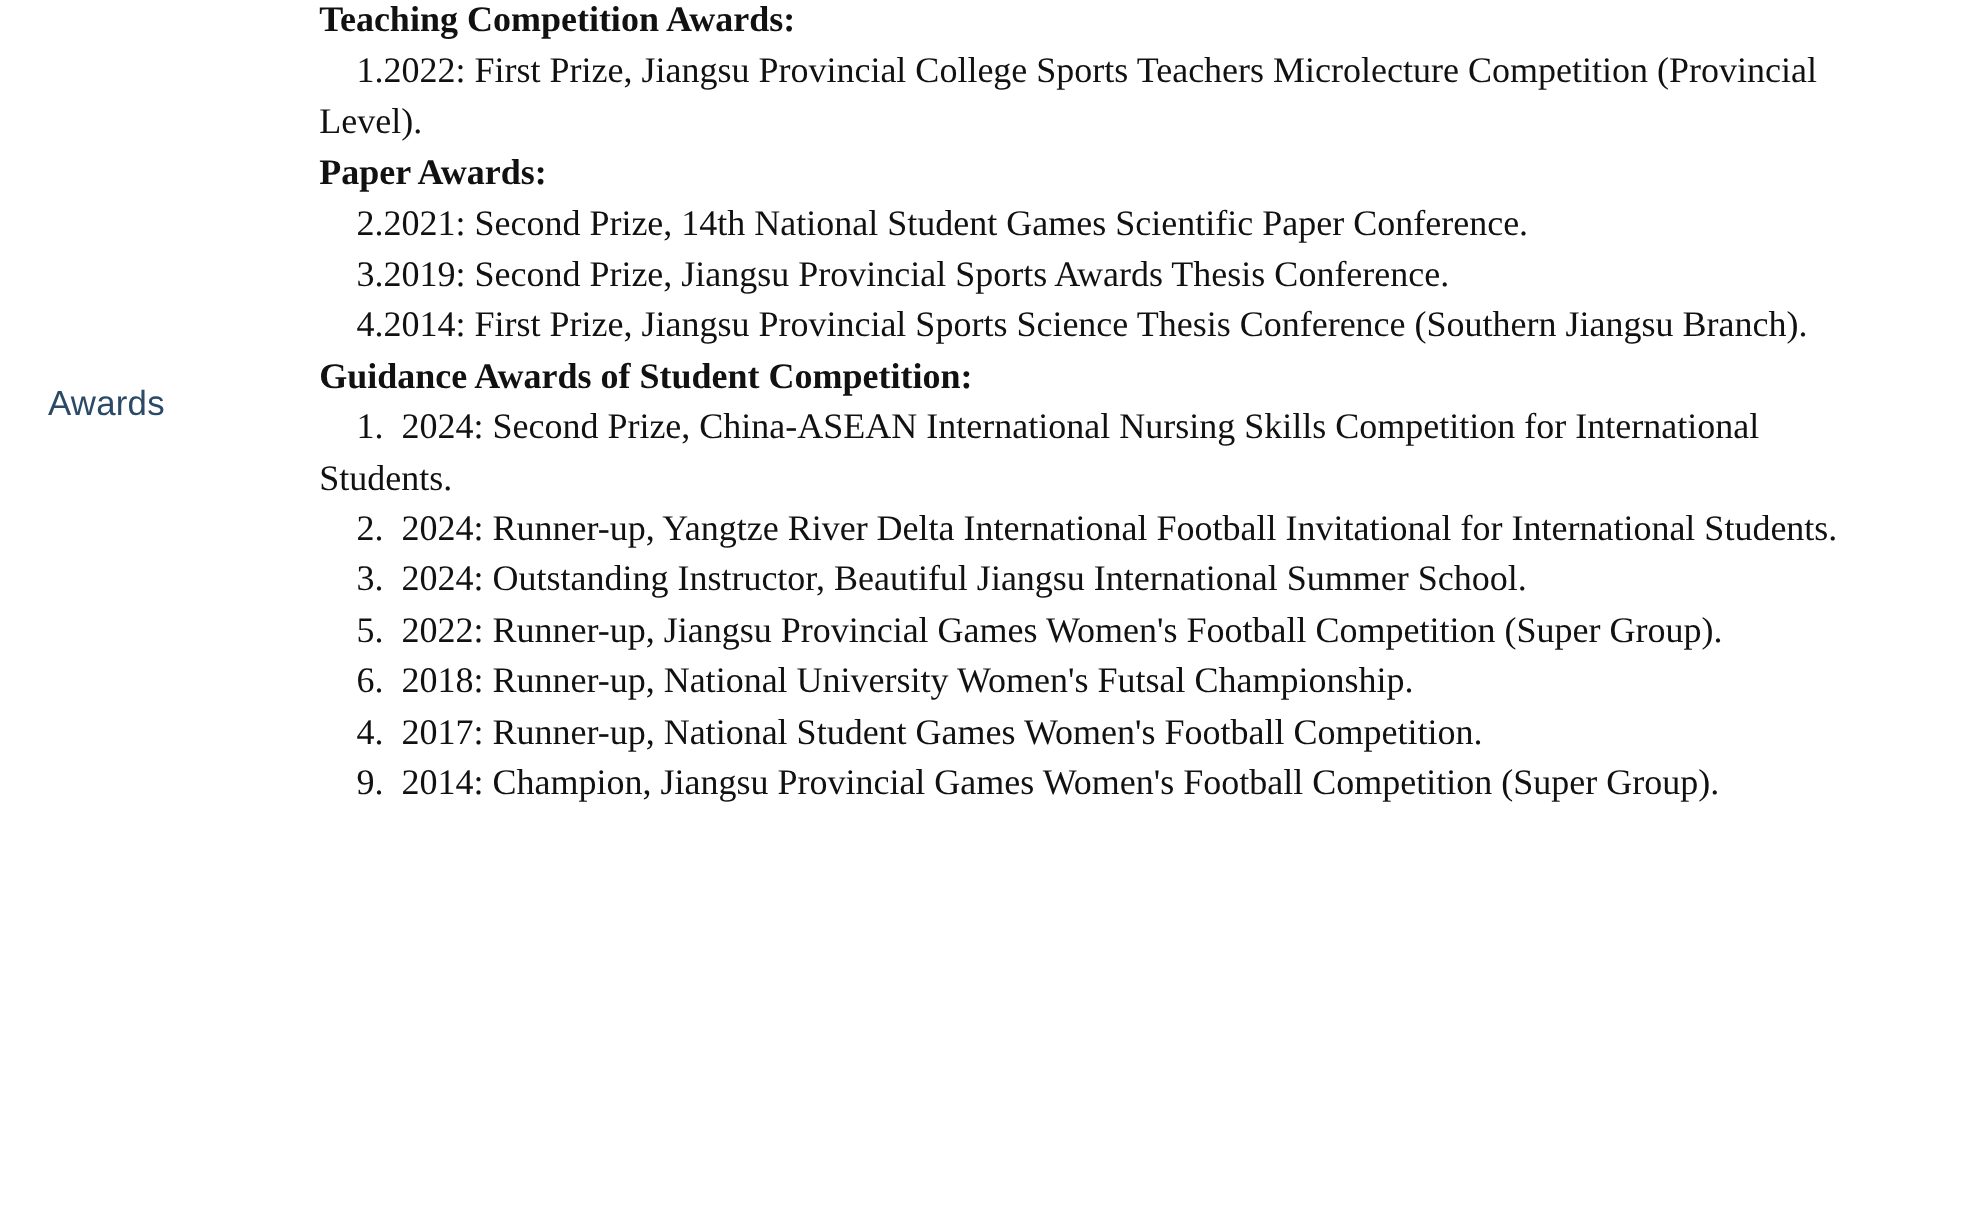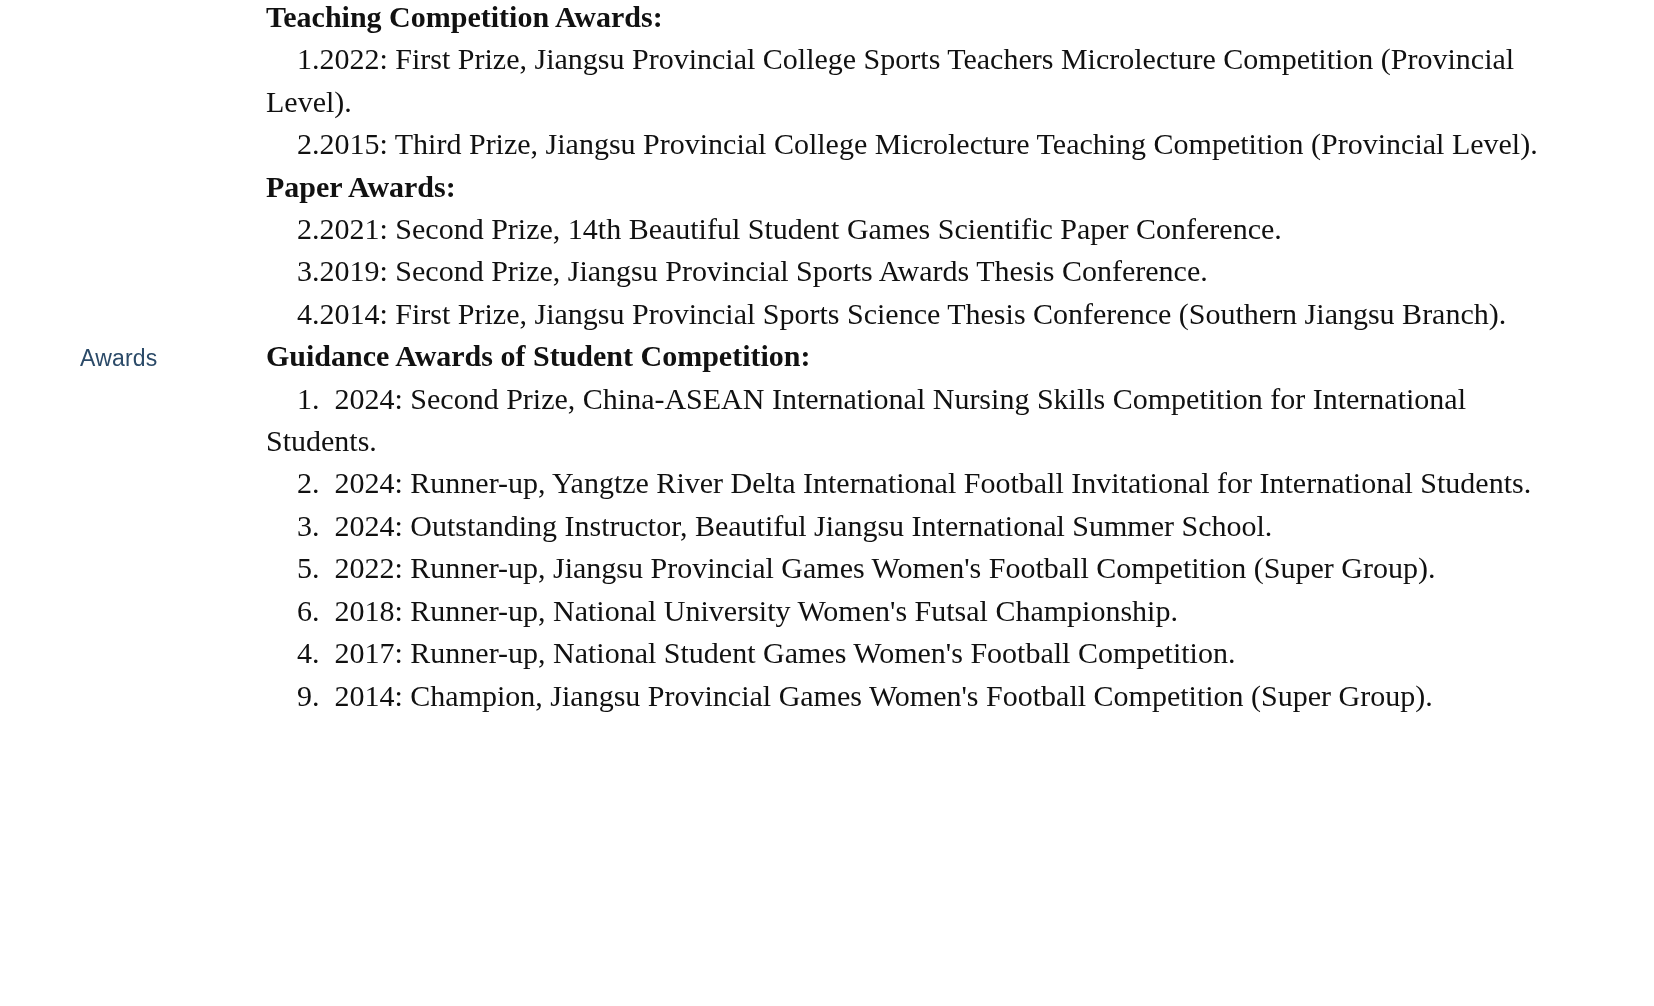--- a/index.html
+++ b/index.html
@@ -19,23 +19,23 @@
     align-items: stretch;
     width: 1654px;
   }
   .label-col {
     flex: 0 0 266px;
     display: flex;
     align-items: center;
   }
   .row-label {
     display: inline-block;
-    padding-left: 80px;
+    padding-left: 40px;
     font-family: "Liberation Sans", sans-serif;
-    font-size: 23px;
+    font-size: 29px;
     font-weight: 400;
     color: #2b4a68;
     letter-spacing: 0.2px;
   }
   .content-col {
     width: 1280px;
     margin-top: -4px;
     font-size: 30px;
     line-height: 42.4px;
   }
@@ -58,24 +58,23 @@
 <div class="awards-row">
 
   <div class="label-col">
     <span class="row-label">Awards</span>
   </div>
 
   <div class="content-col">
 
     <p class="section-heading">Teaching Competition Awards:</p>
     <p class="award-item">1.2022: First Prize, Jiangsu Provincial College Sports Teachers Microlecture Competition (Provincial Level).</p>
-    <p class="award-item">2.2015: Third Prize, Jiangsu Provincial College Microlecture Teaching Competition (Provincial Level).</p>
 
     <p class="section-heading">Paper Awards:</p>
-    <p class="award-item">2.2021: Second Prize, 14th Beautiful Student Games Scientific Paper Conference.</p>
+    <p class="award-item">2.2021: Second Prize, 14th National Student Games Scientific Paper Conference.</p>
     <p class="award-item">3.2019: Second Prize, Jiangsu Provincial Sports Awards Thesis Conference.</p>
     <p class="award-item">4.2014: First Prize, Jiangsu Provincial Sports Science Thesis Conference (Southern Jiangsu Branch).</p>
 
     <p class="section-heading">Guidance Awards of Student Competition:</p>
     <p class="award-item">1.  2024: Second Prize, China-ASEAN International Nursing Skills Competition for International Students.</p>
     <p class="award-item">2.  2024: Runner-up, Yangtze River Delta International Football Invitational for International Students.</p>
     <p class="award-item">3.  2024: Outstanding Instructor, Beautiful Jiangsu International Summer School.</p>
     <p class="award-item">5.  2022: Runner-up, Jiangsu Provincial Games Women's Football Competition (Super Group).</p>
     <p class="award-item">6.  2018: Runner-up, National University Women's Futsal Championship.</p>
     <p class="award-item">4.  2017: Runner-up, National Student Games Women's Football Competition.</p>

